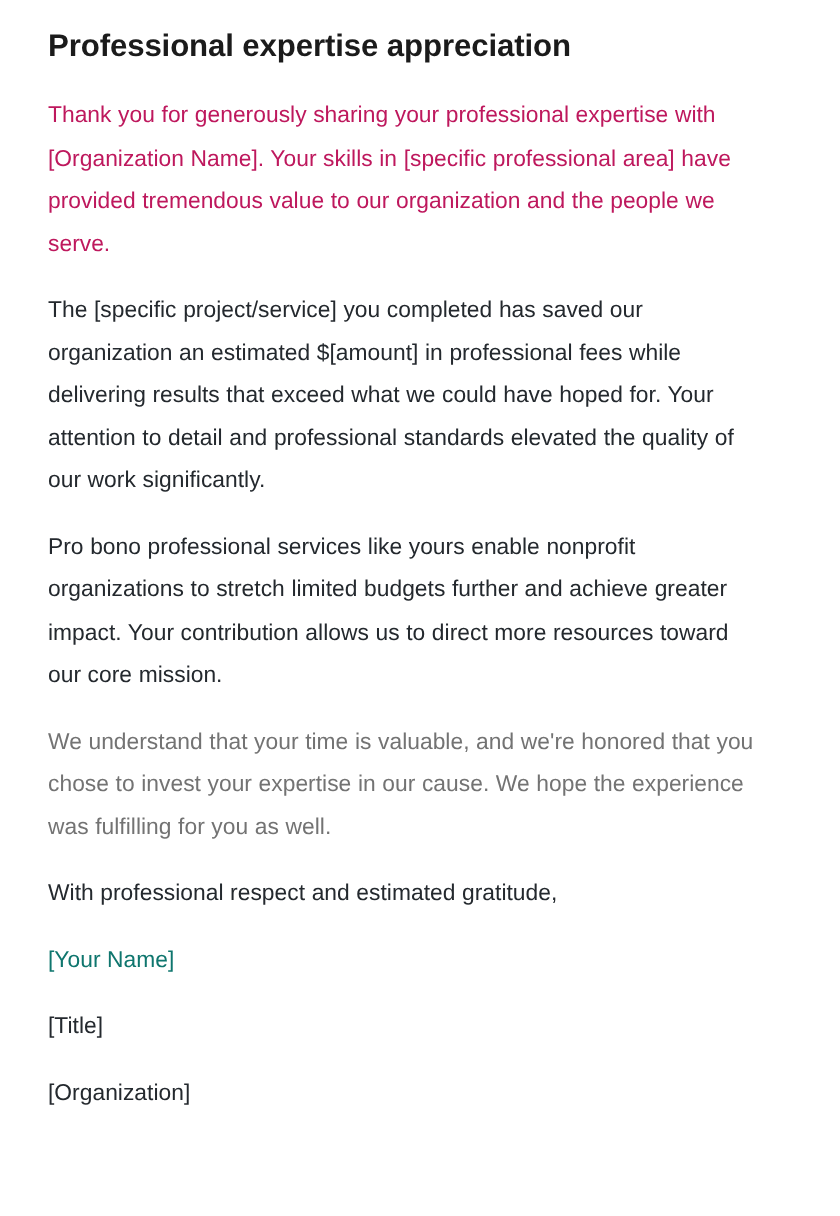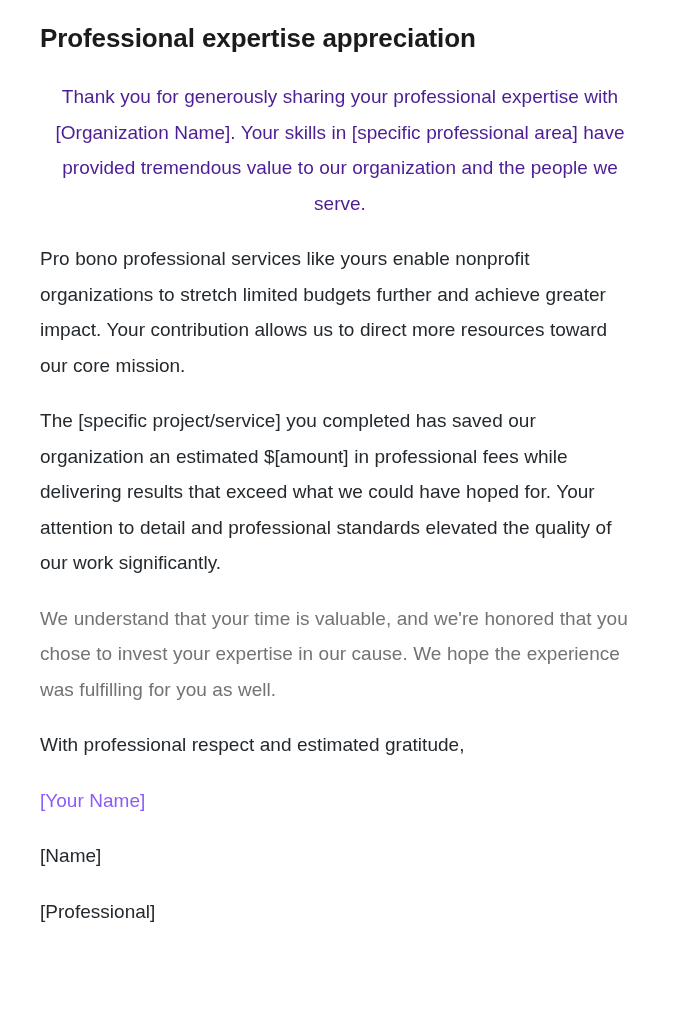--- a/index.html
+++ b/index.html
@@ -59,30 +59,30 @@
 </style>
 </head>
 <body>
 
 <div class="page" style="background: rgb(255, 255, 255);">
   <article class="letter">
 
     <h1 class="letter-title" style="color: rgb(27, 27, 27);">Professional expertise appreciation</h1>
 
 
-    <p class="letter-paragraph" style="color: #4c1d95; text-align: center;">Thank you for generously sharing your professional expertise with [Organization Name]. Your skills in [specific professional area] have provided tremendous value to our organization and the people we serve.</p>
+    <p class="letter-paragraph" style="color: #be185d;">Thank you for generously sharing your professional expertise with [Organization Name]. Your skills in [specific professional area] have provided tremendous value to our organization and the people we serve.</p>
+
+    <p class="letter-paragraph" style="color: rgb(36, 41, 46);">The [specific project/service] you completed has saved our organization an estimated $[amount] in professional fees while delivering results that exceed what we could have hoped for. Your attention to detail and professional standards elevated the quality of our work significantly.</p>
 
     <p class="letter-paragraph" style="color: rgb(36, 41, 46);">Pro bono professional services like yours enable nonprofit organizations to stretch limited budgets further and achieve greater impact. Your contribution allows us to direct more resources toward our core mission.</p>
-
-    <p class="letter-paragraph" style="color: rgb(36, 41, 46);">The [specific project/service] you completed has saved our organization an estimated $[amount] in professional fees while delivering results that exceed what we could have hoped for. Your attention to detail and professional standards elevated the quality of our work significantly.</p>
 
     <p class="letter-paragraph" style="color: #737373;">We understand that your time is valuable, and we're honored that you chose to invest your expertise in our cause. We hope the experience was fulfilling for you as well.</p>
 
     <p class="letter-closing" style="color: rgb(36, 41, 46);">With professional respect and estimated gratitude,</p>
 
     <div class="signature-block">
-      <p class="sig-line" style="color: #8b5cf6;">[Your Name]</p>
-      <p class="sig-line" style="color: rgb(36, 41, 46);">[Name]</p>
-      <p class="sig-line" style="color: rgb(36, 41, 46);">[Professional]</p>
+      <p class="sig-line" style="color: #0f766e;">[Your Name]</p>
+      <p class="sig-line" style="color: rgb(36, 41, 46);">[Title]</p>
+      <p class="sig-line" style="color: rgb(36, 41, 46);">[Organization]</p>
     </div>
 
   </article>
 </div>
 
 </body></html>

